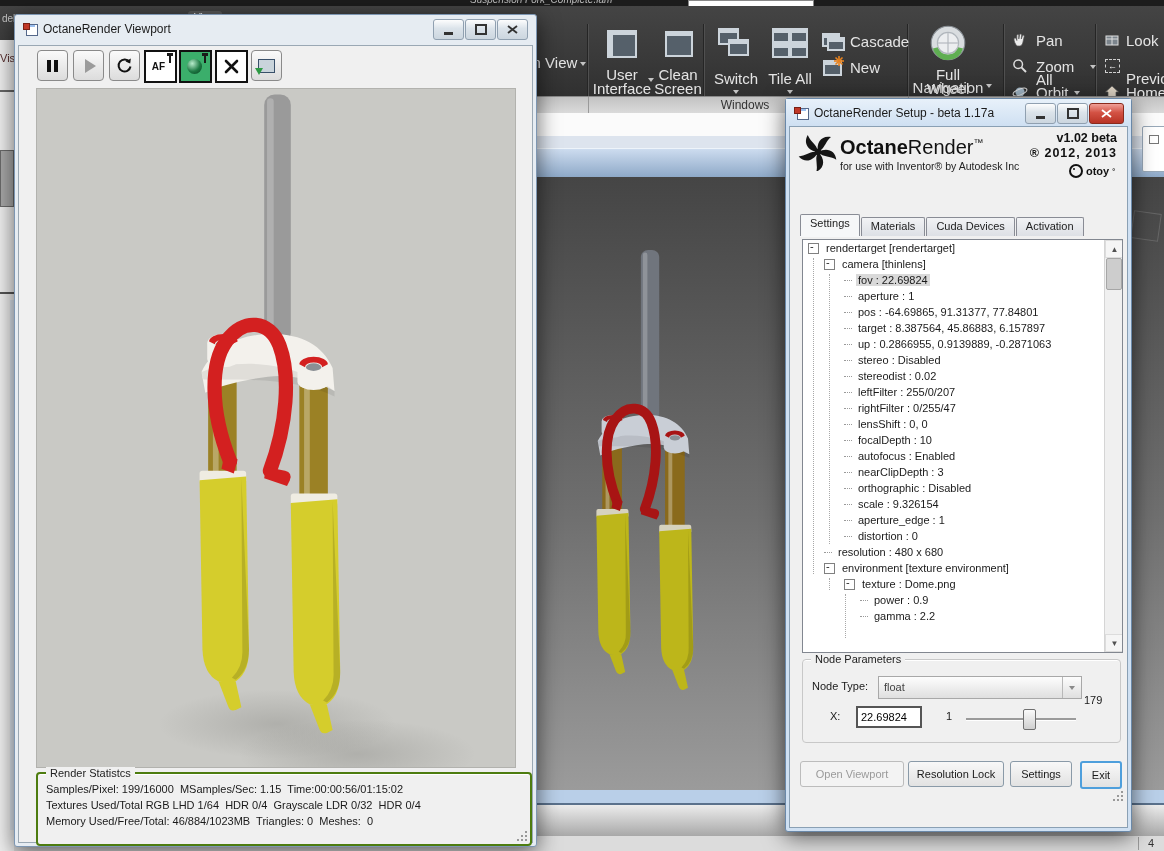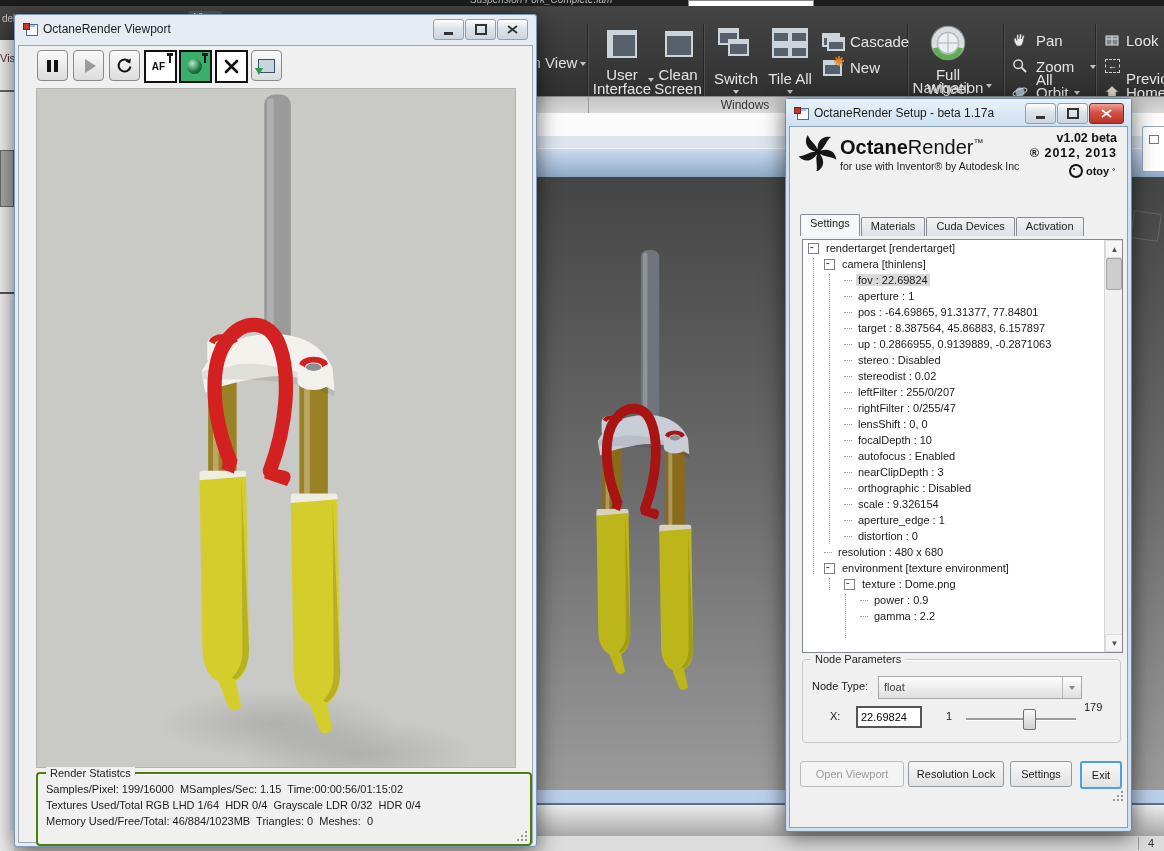--- a/index.html
+++ b/index.html
@@ -613,21 +613,21 @@
         <span class="cbtn">
             <span class="dd"></span>
           </span>
       </div>
       <div class="nplabel" style="left:27px;top:50px">X:</div>
       <input class="xinput" value="22.69824" style="">
       <div class="nplabel" style="left:143px;top:50px">1</div>
       <div class="slidertrack">
         <div class="sliderthumb"></div>
       </div>
-      <div class="nplabel" style="left:281px;top:41px">179</div>
+      <div class="nplabel" style="left:281px;top:34px">179</div>
     </div>
 
     <div class="btn disabled" style="left:10px;top:634px;width:102px">Open Viewport</div>
     <div class="btn" style="left:118px;top:634px;width:94px">Resolution Lock</div>
     <div class="btn" style="left:220px;top:634px;width:60px">Settings</div>
     <div class="btn focus" style="left:290px;top:634px;width:38px">Exit</div>
     <div class="grip" style="right:4px;bottom:26px"></div>
   </div>
 </div>
 

